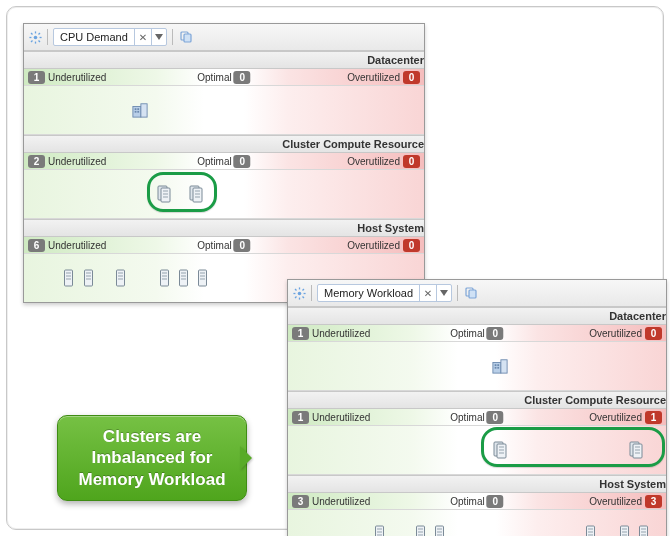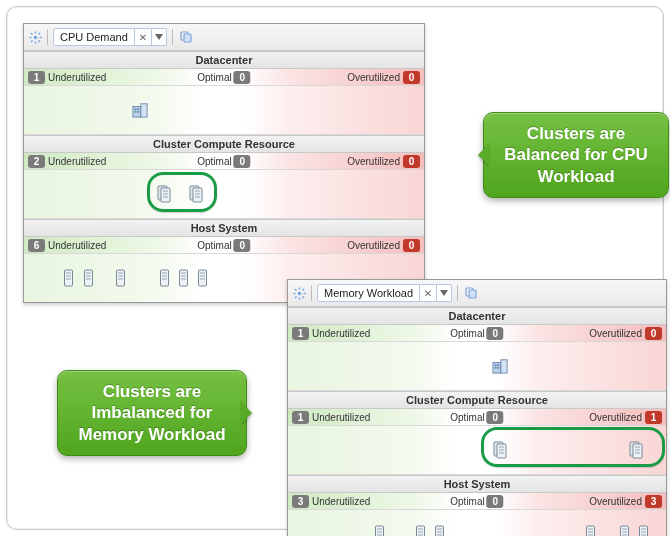--- a/index.html
+++ b/index.html
@@ -50,21 +50,21 @@
   .metric-box .label { padding:0 6px;font-size:11px;color:#222; }
   .metric-box .xbtn { border-left:1px solid #b7c8df;width:16px;height:16px;display:flex;align-items:center;justify-content:center;color:#666;font-size:10px;cursor:pointer;}
   .metric-box .dropbtn { border-left:1px solid #b7c8df;width:14px;height:16px;display:flex;align-items:center;justify-content:center;cursor:pointer;}
   .metric-box .dropbtn svg{display:block;}
   .copybtn{width:16px;height:16px;display:flex;align-items:center;justify-content:center;cursor:pointer;}
 
   .section-header {
     background: linear-gradient(#f2f2f2,#e4e4e4);
     border-top:1px solid #c8c8c8;
     border-bottom:1px solid #c8c8c8;
-    text-align:center;
+    text-align:right;
     font-weight:bold;
     font-size:11px;
     color:#333;
     padding:2px 0;
   }
   .section-header:first-of-type{border-top:none;}
 
   .statusbar {
     display:flex;
     align-items:center;
@@ -118,21 +118,21 @@
     border-radius:10px;
     box-shadow: 0 3px 6px rgba(0,0,0,0.3), inset 0 1px 0 rgba(255,255,255,0.35);
     padding: 10px 14px;
   }
   .callout.c1 { left:476px; top:105px; width:156px; }
   .callout.c1::before{
     content:""; position:absolute; left:-18px; top:50%; transform:translateY(-50%);
     border:12px solid transparent; border-right-color:#58ab27;
     filter: drop-shadow(-1px 1px 1px rgba(0,0,0,0.2));
   }
-  .callout.c2 { left:50px; top:363px; width:160px; }
+  .callout.c2 { left:50px; top:408px; width:160px; }
   .callout.c2::after{
     content:""; position:absolute; right:-18px; top:50%; transform:translateY(-50%);
     border:12px solid transparent; border-left-color:#58ab27;
     filter: drop-shadow(1px 1px 1px rgba(0,0,0,0.2));
   }
 
   .ring {
     position:absolute;border:3px solid #1a9c46;border-radius:16px;pointer-events:none;
     box-shadow:0 1px 1px rgba(0,0,0,0.15);
   }
@@ -497,20 +497,17 @@
               <line x1="2" y1="7" x2="7" y2="7" stroke="#95a3ae"></line>
               <line x1="2" y1="10" x2="7" y2="10" stroke="#95a3ae"></line>
             </svg>
           </span>
       </div>
     </div>
   </div>
 
   <div class="ring" style="left:474px; top:420px; width:178px; height:34px;"></div>
 
-  <div class="callout c1">
-    <span>Clusters are Balanced for CPU Workload</span>
-  </div>
   <div class="callout c2">
     <span>Clusters are Imbalanced for Memory Workload</span>
   </div>
 
 </div>
 
 </body></html>

